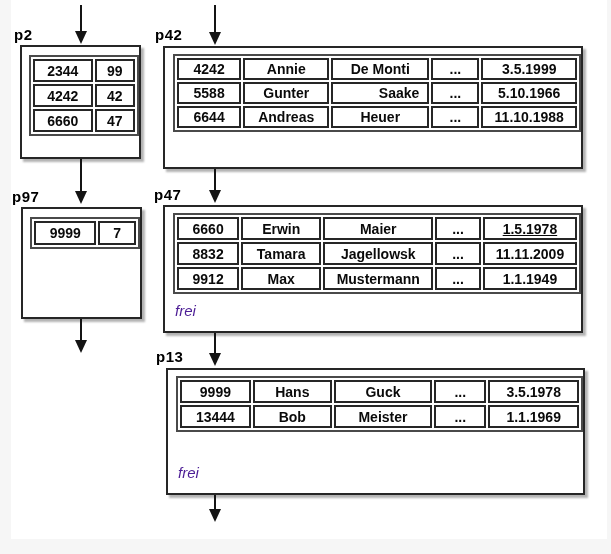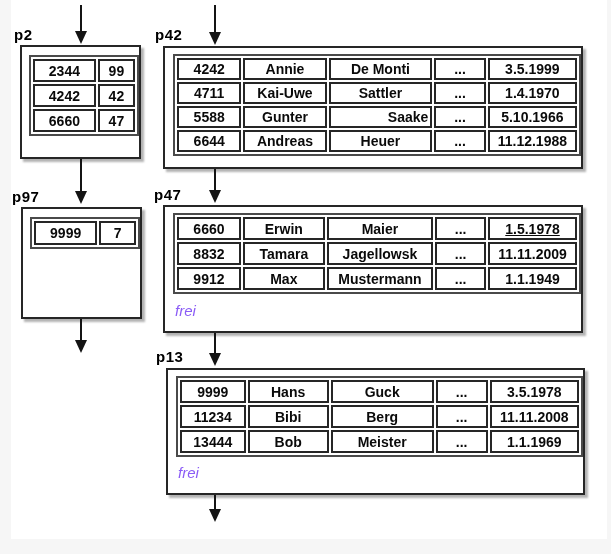--- a/index.html
+++ b/index.html
@@ -20,25 +20,25 @@
   .plabel{
     position:absolute;font-size:15px;font-weight:bold;color:#000;
     letter-spacing:0.5px;
   }
   .ptable{
     position:absolute;border-collapse:separate;border-spacing:2px;
     border:2px solid #4a4a4a;background:#ffffff;
   }
   .ptable td{
     border:2px solid #262626;text-align:center;vertical-align:middle;
-    font-weight:bold;font-size:14px;color:#0a0a0a;padding:0 2px;
+    font-weight:bold;font-size:14px;color:#0a0a0a;padding:0 8px;
     background:#ffffff;white-space:nowrap;
   }
   .free{
-    position:absolute;font-style:italic;font-size:15px;color:#8b5cf6;
+    position:absolute;font-style:italic;font-size:15px;color:#4c1d95;
   }
   .vline{position:absolute;width:2px;background:#141414;}
   .ahead{
     position:absolute;width:0;height:0;
     border-left:6px solid transparent;border-right:6px solid transparent;
     border-top:13px solid #141414;
   }
 </style>
 </head>
 <body>
@@ -77,39 +77,32 @@
     <table class="ptable" style="left:8px;top:6px">
       <tbody>
           <tr>
             <td style="width: 60px; height: 18px;">4242</td>
             <td style="width: 78px; height: 18px;">Annie</td>
             <td style="width: 101px; height: 18px;">De Monti</td>
             <td style="width: 48px; height: 18px;">...</td>
             <td style="width: 83px; height: 18px;">3.5.1999</td>
           </tr>
           <tr>
-            <td style="width: 60px; height: 18px;">4711</td>
-            <td style="width: 78px; height: 18px;">Kai-Uwe</td>
-            <td style="width: 101px; height: 18px;">Sattler</td>
-            <td style="width: 48px; height: 18px;">...</td>
-            <td style="width: 83px; height: 18px;">1.4.1970</td>
-          </tr>
-          <tr>
             <td style="width: 60px; height: 18px;">5588</td>
             <td style="width: 78px; height: 18px;">Gunter</td>
             <td style="width: 101px; height: 18px; text-align: right;">Saake</td>
             <td style="width: 48px; height: 18px;">...</td>
             <td style="width: 83px; height: 18px;">5.10.1966</td>
           </tr>
           <tr>
             <td style="width: 60px; height: 18px;">6644</td>
             <td style="width: 78px; height: 18px;">Andreas</td>
             <td style="width: 101px; height: 18px;">Heuer</td>
             <td style="width: 48px; height: 18px;">...</td>
-            <td style="width: 83px; height: 18px;">11.12.1988</td>
+            <td style="width: 83px; height: 18px;">11.10.1988</td>
           </tr>
         </tbody>
     </table>
   </div>
 
   <div class="vline" style="left:80px;top:159px;height:33px"></div>
   <div class="ahead" style="left:75px;top:191px"></div>
 
   <div class="vline" style="left:214px;top:169px;height:22px"></div>
   <div class="ahead" style="left:209px;top:190px"></div>
@@ -167,27 +160,20 @@
     <table class="ptable" style="left:8px;top:6px">
       <tbody>
           <tr>
             <td style="width: 60px; height: 19px;">9999</td>
             <td style="width: 78px; height: 19px;">Hans</td>
             <td style="width: 101px; height: 19px;">Guck</td>
             <td style="width: 48px; height: 19px;">...</td>
             <td style="width: 83px; height: 19px;">3.5.1978</td>
           </tr>
           <tr>
-            <td style="width: 60px; height: 19px;">11234</td>
-            <td style="width: 78px; height: 19px;">Bibi</td>
-            <td style="width: 101px; height: 19px;">Berg</td>
-            <td style="width: 48px; height: 19px;">...</td>
-            <td style="width: 83px; height: 19px;">11.11.2008</td>
-          </tr>
-          <tr>
             <td style="width: 60px; height: 19px;">13444</td>
             <td style="width: 78px; height: 19px;">Bob</td>
             <td style="width: 101px; height: 19px;">Meister</td>
             <td style="width: 48px; height: 19px;">...</td>
             <td style="width: 83px; height: 19px;">1.1.1969</td>
           </tr>
         </tbody>
     </table>
     <span class="free" style="left:10px;top:94px">frei</span>
   </div>

